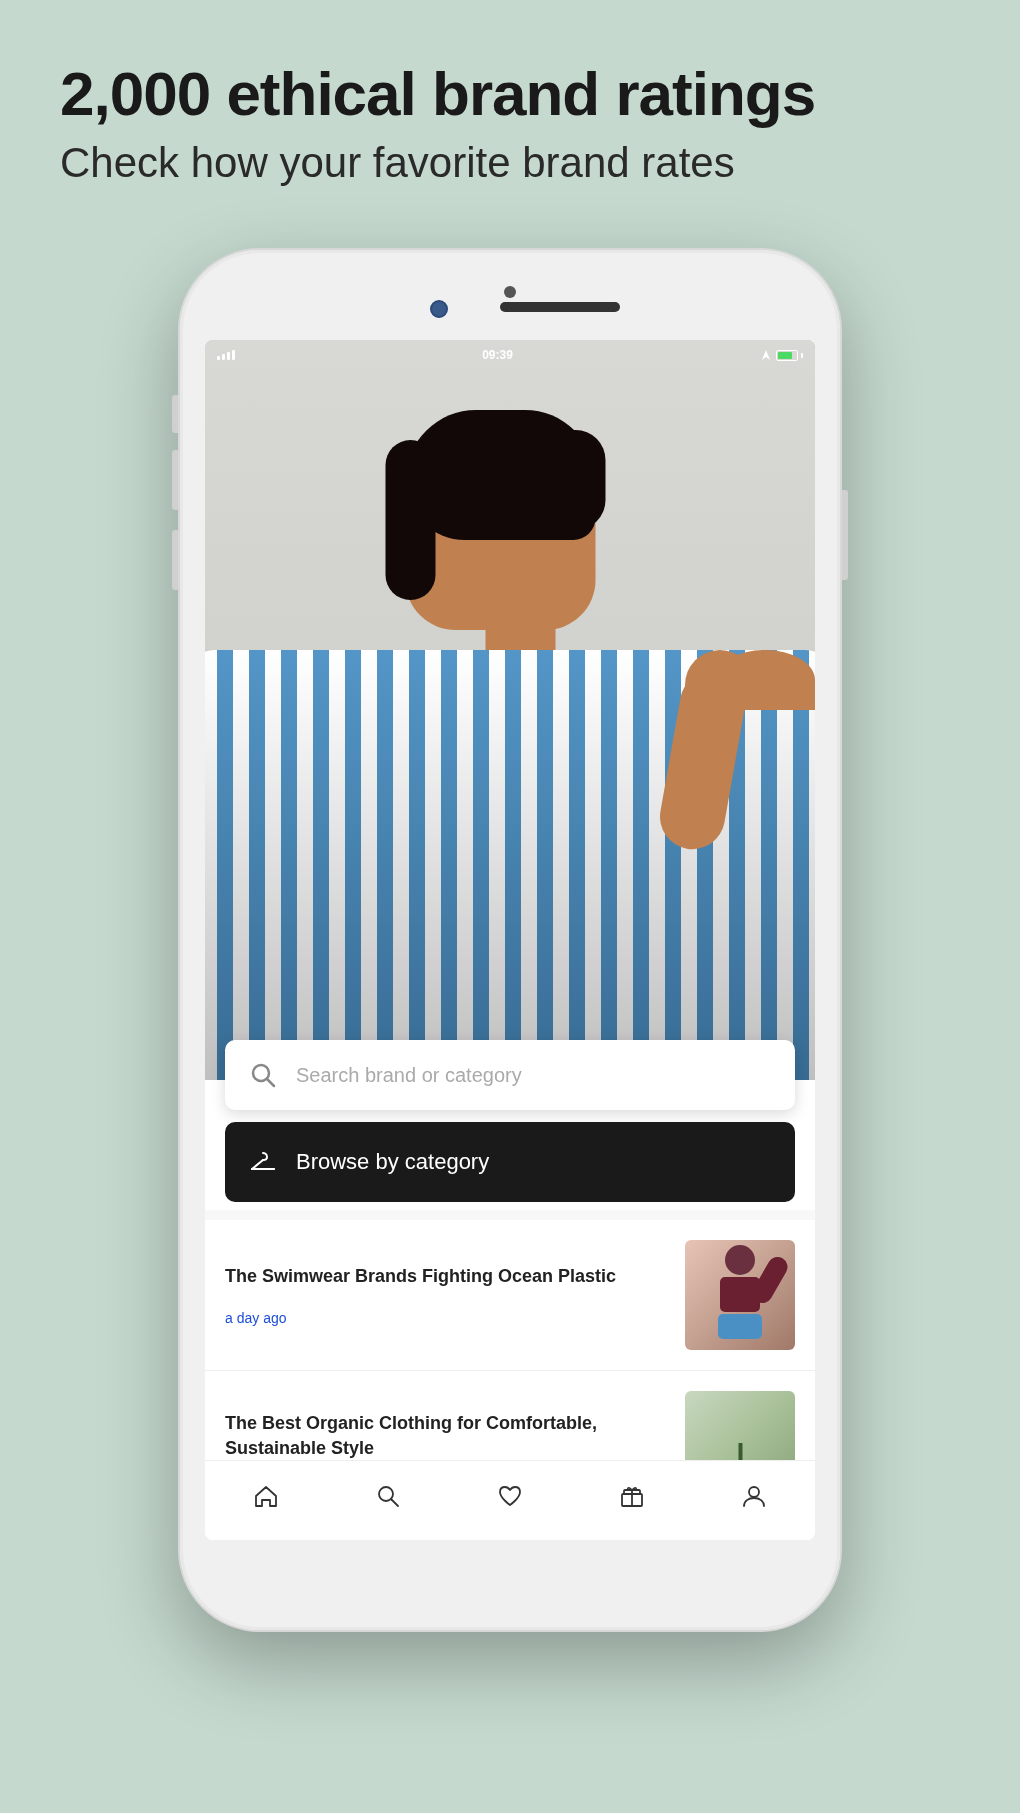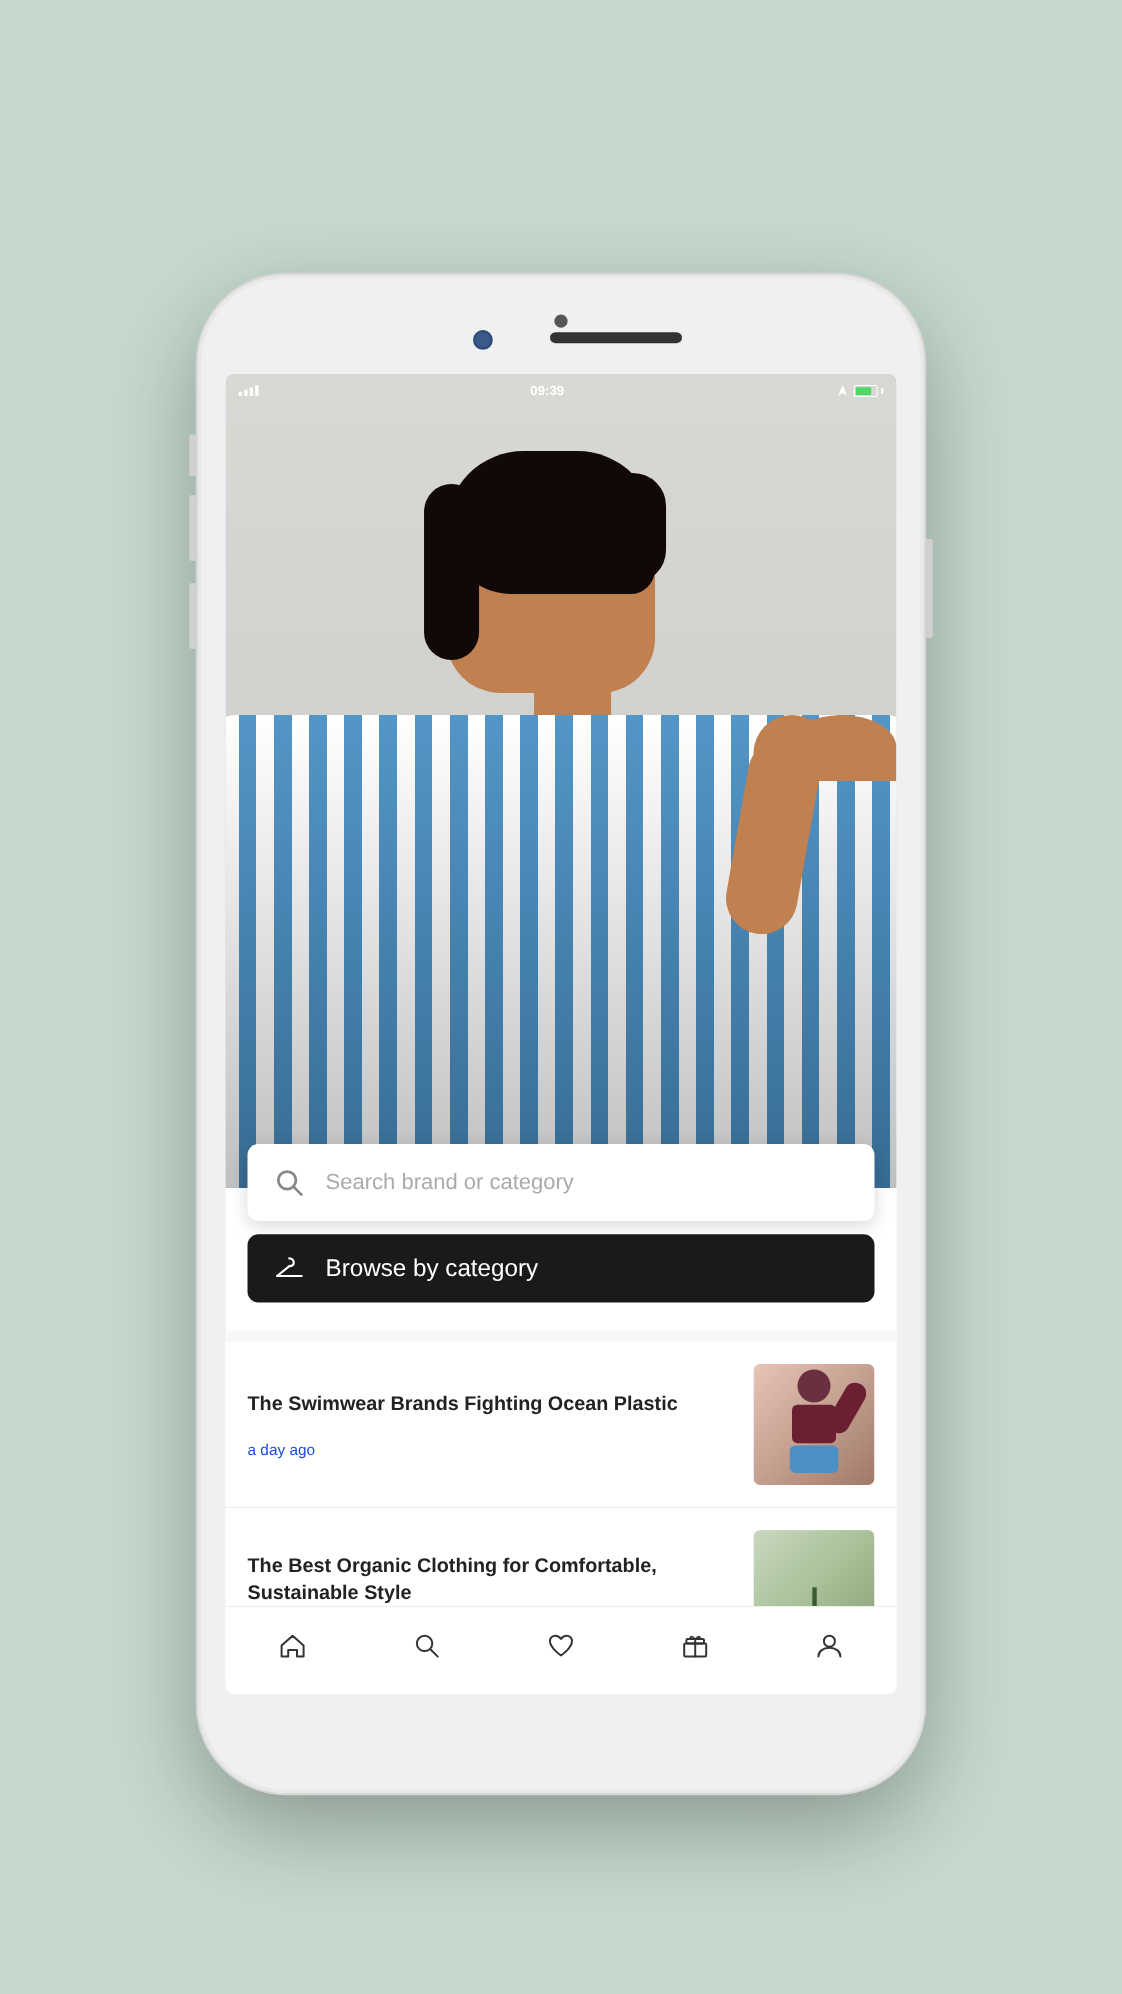--- a/index.html
+++ b/index.html
@@ -279,21 +279,21 @@
       position: absolute;
       top: 782px;
       left: 0; right: 0;
       padding: 0 20px;
       z-index: 5;
     }
 
     .browse-button {
       background: #1a1a1a;
       border-radius: 10px;
-      height: 62px;
+      height: 80px;
       display: flex;
       align-items: center;
       padding: 0 20px;
     }
 
     .hanger-icon {
       width: 36px;
       height: 36px;
       display: flex;
       align-items: center;
@@ -403,20 +403,22 @@
       stroke-linecap: round;
       stroke-linejoin: round;
     }
   </style>
 </head>
 <body>
 
 <div style="position:absolute;top:0;left:0;width:1020px;height:1813px;background:#c5d9ce;"></div>
 
 <div class="header-text">
+  <div class="header-title">2,000 ethical brand ratings</div>
+  <div class="header-subtitle">Check how your favorite brand rates</div>
 </div>
 
 <div class="phone-wrapper">
 
   <div class="phone-outer">
 
     <div class="phone-button-mute"></div>
     <div class="phone-button-vol-up"></div>
     <div class="phone-button-vol-down"></div>
     <div class="phone-button-power"></div>

